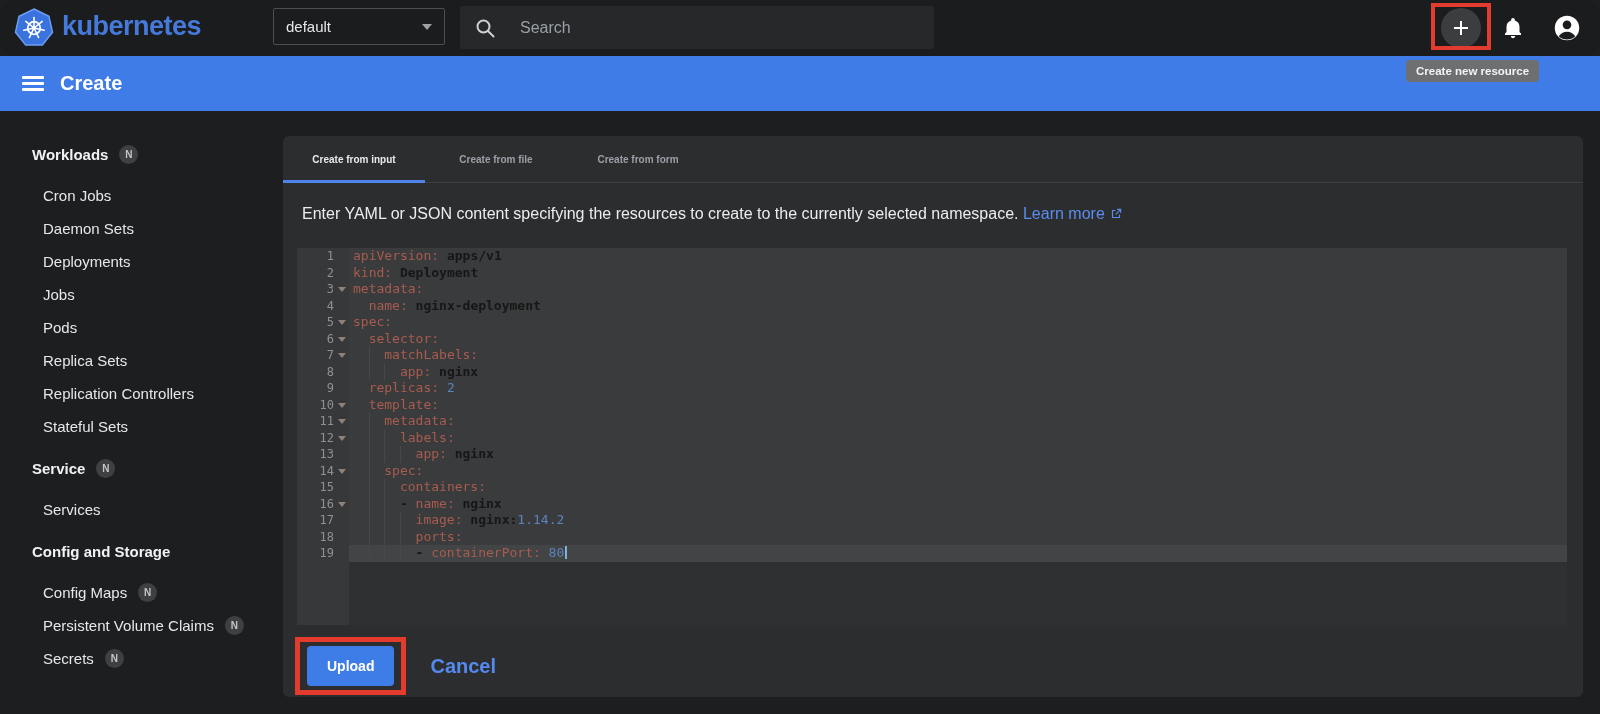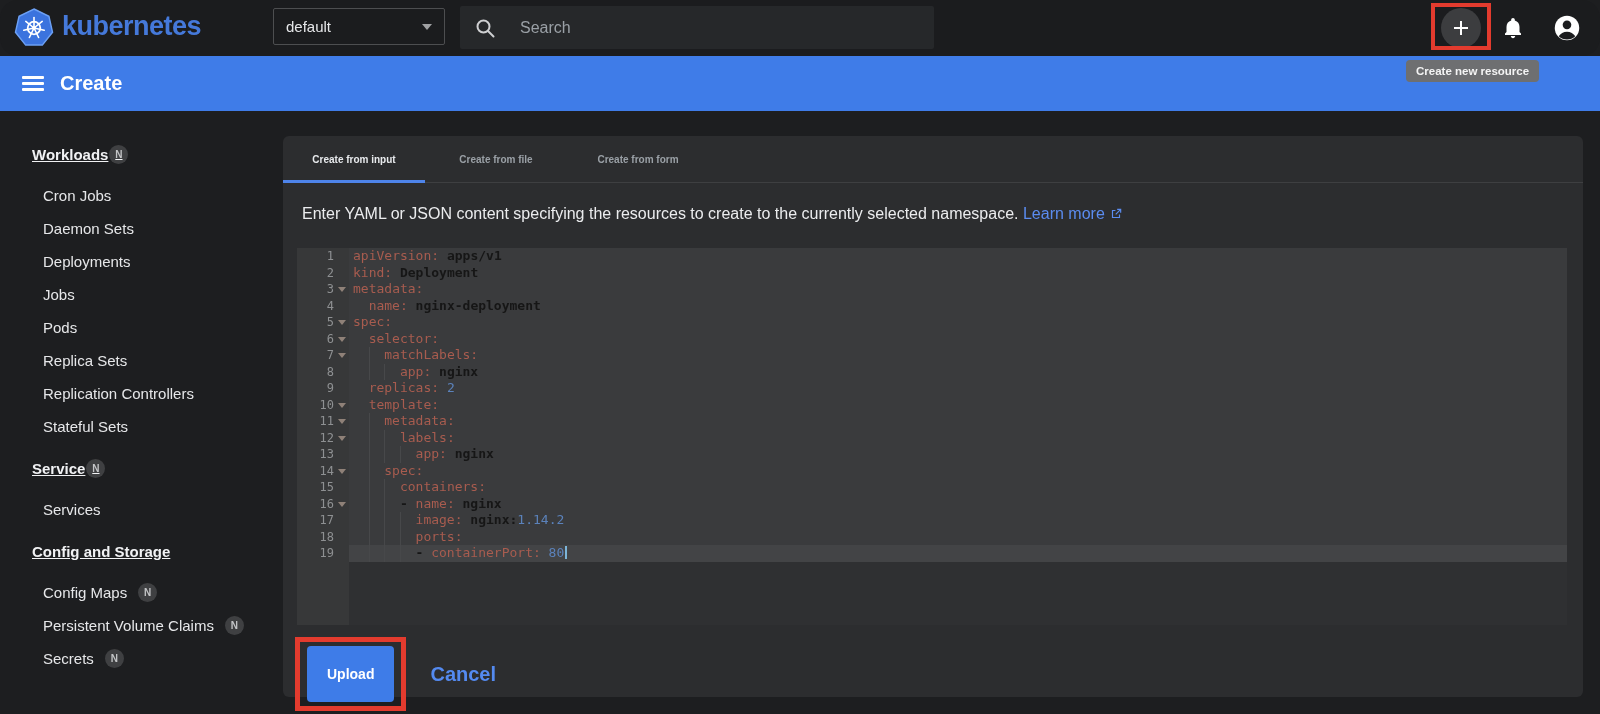--- a/index.html
+++ b/index.html
@@ -26,21 +26,21 @@
   
   .appbar { position:absolute; left:0; top:56px; width:1600px; height:55px; background:#3f7ce8; display:flex; align-items:center; }
   .hamburger { margin-left:22px; width:22px; cursor:pointer; }
   .hamburger div { height:2.5px; background:#fff; margin:3.5px 0; border-radius:1px; }
   .appbar-title { margin-left:16px; color:#fff; font-size:20px; font-weight:bold; }
   .tooltip { position:absolute; left:1406px; top:60px; background:#6e6f71; color:#f4f4f4; font-size:11.5px;
     padding:5px 10px; border-radius:4px; z-index:6; white-space:nowrap;font-weight:bold; }
 
   
   .sidebar { position:absolute; left:0; top:111px; width:283px; bottom:0; padding-top:26px; overflow:hidden; }
-  .sb-header { height:34px; display:flex; align-items:center; gap:1px; padding-left:32px; color:#f1f2f4; font-size:15px; font-weight:bold; cursor:pointer;text-decoration:underline; }
+  .sb-header { height:34px; display:flex; align-items:center; gap:11px; padding-left:32px; color:#f1f2f4; font-size:15px; font-weight:bold; cursor:pointer; }
   .sb-items { margin-top:8px; margin-bottom:8px; }
   .sb-item { height:33px; display:flex; align-items:center; gap:11px; padding-left:43px; color:#e6e7e9; font-size:15px; cursor:pointer; }
   .badge { width:19px; height:19px; border-radius:50%; background:#3f4042; color:#c4c5c7; font-size:10px; font-weight:bold;
     display:flex; align-items:center; justify-content:center; }
 
   
   .card { position:absolute; left:283px; top:136px; width:1300px; height:561px; background:#2c2d2f; border-radius:6px; }
   .tabs { position:relative; height:47px; border-bottom:1px solid #3e3f41; display:flex; }
   .tab { width:142px; display:flex; align-items:center; justify-content:center; font-size:10px; font-weight:bold; color:#9aa0a6; cursor:pointer; }
   .tab.active { color:#e8eaed; }
@@ -62,21 +62,21 @@
   .iu + .iu { border-left:1px solid #47484a; }
   .tok-k { color:#a85c4f; }
   .tok-v { color:#161616; font-weight:bold; }
   .tok-n { color:#5b82bb; }
   .cursor-bar { display:inline-block; width:2px; height:13px; background:#7db5d8; vertical-align:-2px; margin-left:1px; }
 
   
   .actions { display:flex; align-items:center; margin:21px 0 0 24px; }
   .upload-wrap { position:relative; display:inline-block; }
   .btn-upload { background:#3e7ce8; color:#fff; border:none; border-radius:4px; font-size:14px; font-weight:bold;
-    font-family:inherit; padding:20px 20px; cursor:pointer; }
+    font-family:inherit; padding:12px 20px; cursor:pointer; }
   .anno-upload { position:absolute; left:-12px; top:-9px; right:-12px; bottom:-9px; border:5px solid #e33b2e; pointer-events:none; }
   .btn-cancel { margin-left:36px; background:none; border:none; color:#548af0; font-size:20px; font-weight:bold; font-family:inherit; cursor:pointer; }
 </style>
 </head>
 <body>
 
 <div class="screen">
 
   <header class="topbar">
     <span class="logo">

